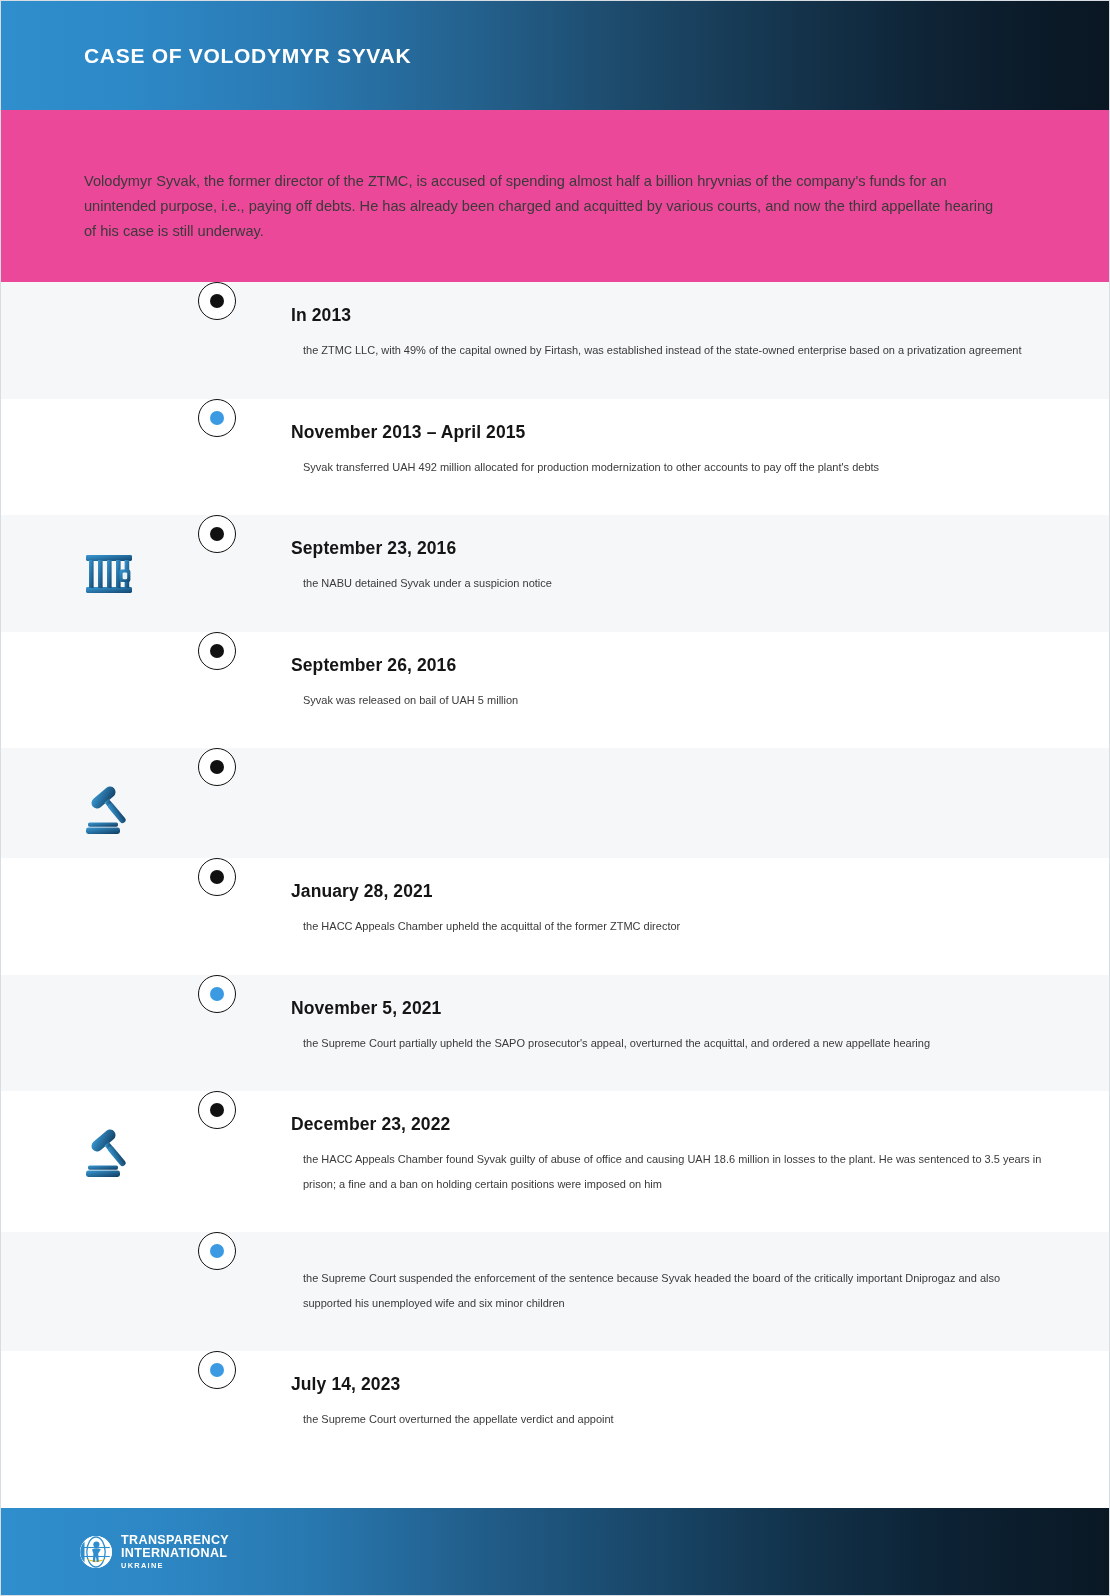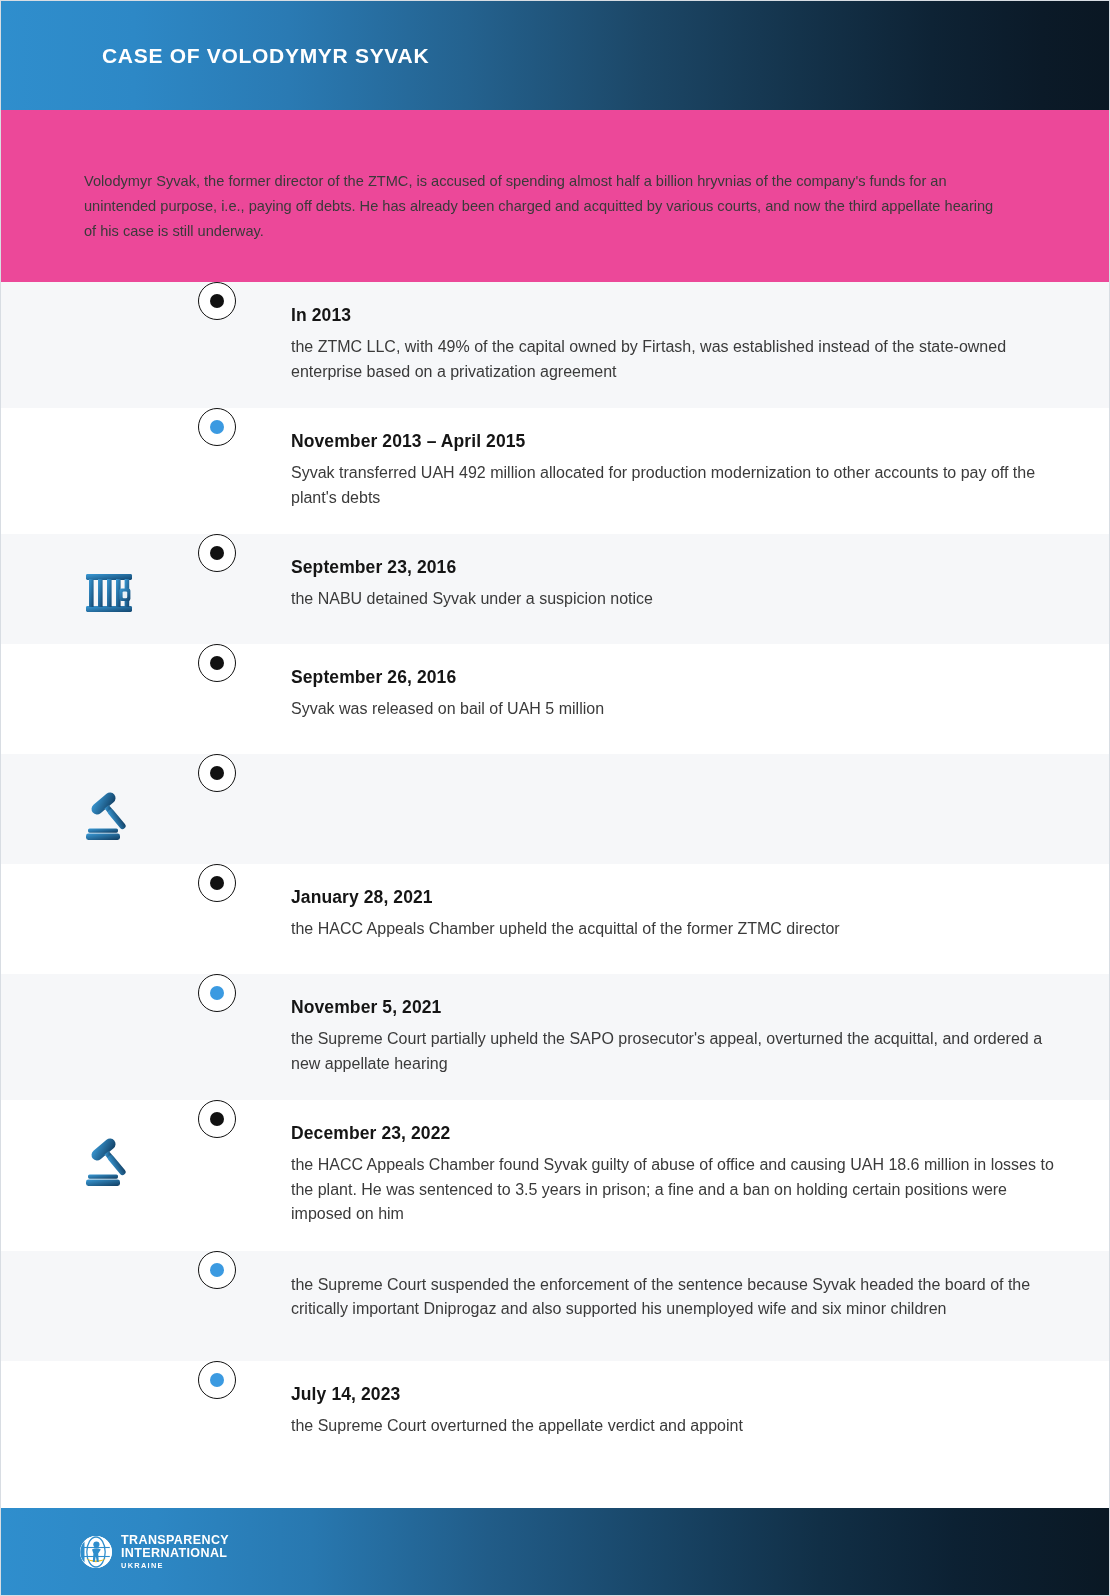--- a/index.html
+++ b/index.html
@@ -31,21 +31,20 @@
         #2d88c6 12%,
         #2a7ab3 26%,
         #24628f 42%,
         #1c4767 58%,
         #14334b 72%,
         #0e2335 84%,
         #0b1a28 94%,
         #0a1723 100%);
     display: flex;
     align-items: center;
-    padding-left: 18px;
   }
   .header-title {
     color: #ffffff;
     font-size: 21px;
     font-weight: bold;
     letter-spacing: 0.7px;
     margin-left: 83px;
     text-transform: uppercase;
   }
 
@@ -130,24 +129,24 @@
   }
   .row-title {
     font-size: 17.5px;
     font-weight: bold;
     color: #151515;
     letter-spacing: 0.1px;
     margin: 0 0 9px 0;
     line-height: 22px;
   }
   .row-desc {
-    font-size: 16px;
+    font-size: 11px;
     line-height: 24.5px;
     color: #3a3a3a;
-    margin: 0;
+    margin: 12px;
   }
 
   
   .footer {
     position: absolute;
     left: 0;
     right: 0;
     bottom: 0;
     height: 87px;
     background: linear-gradient(90deg,

